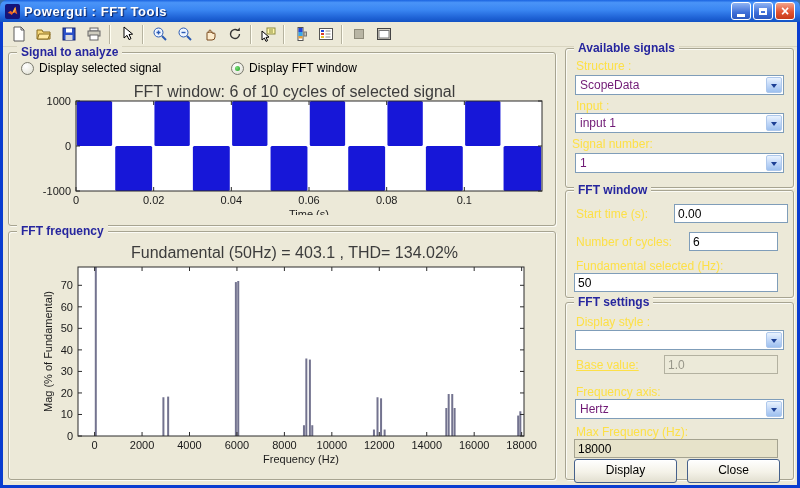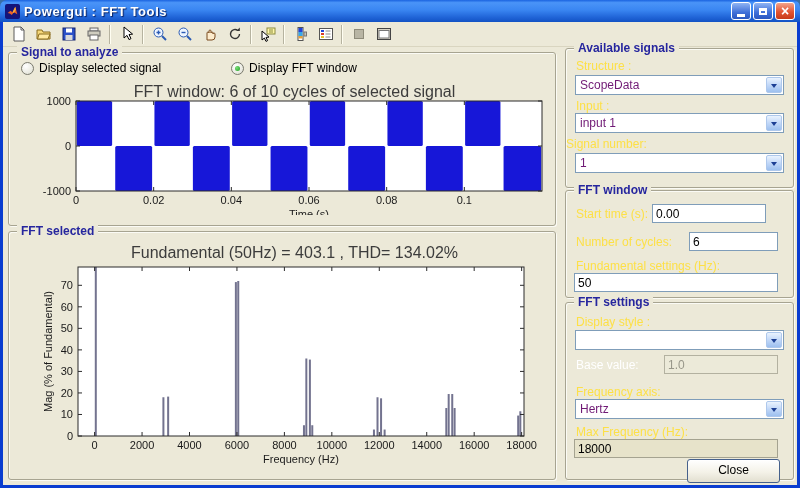--- a/index.html
+++ b/index.html
@@ -31,21 +31,21 @@
   .tbi{width:23px;height:21px;display:flex;align-items:center;justify-content:center;border:1px solid transparent;border-radius:2px;}
   .tbsep{width:0;height:19px;border-left:1px solid #b6b3a0;border-right:1px solid #fffef2;margin:0 3px;}
 
   
   .grp{position:absolute;border:1px solid #a7a491;border-radius:3px;
     box-shadow:inset 1px 1px 0 rgba(255,255,252,.8),1px 1px 0 rgba(255,255,252,.8);}
   .grp-title{position:absolute;top:-8px;left:8px;background:#ece9d8;padding:0 4px;
     color:#26269e;font-size:12px;font-weight:bold;white-space:nowrap;}
 
   .lbl{position:absolute;font-size:12px;color:#fde047;white-space:nowrap;}
-  .lbl.dis{color:#ffffff;}
+  .lbl.dis{color:#fde047;text-decoration:underline;}
 
   
   .radio-row{position:absolute;display:flex;align-items:center;}
   .radio{width:13px;height:13px;border-radius:50%;border:1px solid #7a7a6e;box-sizing:border-box;
     background:radial-gradient(circle at 35% 30%,#ffffff 0%,#e8e8de 70%,#cfcfc2 100%);
     display:flex;align-items:center;justify-content:center;}
   .radio.on::after{content:"";width:5px;height:5px;border-radius:50%;
     background:radial-gradient(circle at 35% 35%,#7ade7a,#1f9e1f);}
   .radio-lbl{font-size:12px;margin-left:5px;}
 
@@ -250,21 +250,21 @@
         <line x1="501" y1="49" x2="497" y2="49" stroke="#2b2b2b"></line>
         <text x="30" y="53" text-anchor="end" font-size="11" fill="#1a1a1a">0</text>
         <line x1="35" y1="4" x2="39" y2="4" stroke="#2b2b2b"></line>
         <line x1="501" y1="4" x2="497" y2="4" stroke="#2b2b2b"></line>
         <text x="30" y="8" text-anchor="end" font-size="11" fill="#1a1a1a">1000</text>
         <text x="268" y="121" text-anchor="middle" font-size="11" fill="#1a1a1a">Time (s)</text>
       </svg>
   </div>
 
   <div class="grp" style="left:8px;top:231px;width:546px;height:247px;">
-    <span class="grp-title">FFT selected</span>
+    <span class="grp-title">FFT frequency</span>
     <div class="plot-title" style="left:32px;top:12px;width:507px;">Fundamental (50Hz) = 403.1 , THD= 134.02%</div>
     <svg id="fft-plot" width="507" height="214" style="position:absolute;left:32px;top:27px;">
         <rect x="37" y="8" width="446" height="169" fill="#ffffff"></rect>
         <rect x="53.79255319148936" y="8" width="2" height="169" fill="#73738f"></rect>
         <rect x="121.40425531914893" y="138.2484076433121" width="2" height="38.751592356687894" fill="#73738f"></rect>
         <rect x="126.14893617021276" y="137.60254777070065" width="2" height="39.39745222929935" fill="#73738f"></rect>
         <rect x="193.87925531914894" y="23.070063694267503" width="2" height="153.9299363057325" fill="#73738f"></rect>
         <rect x="196.25159574468086" y="21.993630573248396" width="2" height="155.0063694267516" fill="#73738f"></rect>
         <rect x="261.9654255319149" y="166.23566878980893" width="2" height="10.764331210191074" fill="#73738f"></rect>
         <rect x="264.33776595744683" y="99.4968152866242" width="2" height="77.5031847133758" fill="#73738f"></rect>
@@ -345,48 +345,49 @@
     <span class="lbl" style="left:10px;top:10px;">Structure :</span>
     <div class="combo" style="left:9px;top:26px;width:209px;">
       <span class="txt">ScopeData</span>
       <span class="dd"></span>
     </div>
     <span class="lbl" style="left:10px;top:50px;">Input :</span>
     <div class="combo" style="left:9px;top:64px;width:209px;">
       <span class="txt">input 1</span>
       <span class="dd"></span>
     </div>
-    <span class="lbl" style="left:0;top:88px;">Signal number:</span>
+    <span class="lbl" style="left:6px;top:88px;">Signal number:</span>
     <div class="combo" style="left:9px;top:104px;width:209px;">
       <span class="txt">1</span>
       <span class="dd"></span>
     </div>
   </div>
 
   <div class="grp" style="left:565px;top:190px;width:227px;height:106px;">
     <span class="grp-title">FFT window</span>
     <span class="lbl" style="left:10px;top:16px;">Start time (s):</span>
-    <input class="field" style="left: 86px; top: 13px; width: 114px;" value="0.00">
+    <input class="field" style="left: 108px; top: 13px; width: 114px;" value="0.00">
     <span class="lbl" style="left:10px;top:44px;">Number of cycles:</span>
     <input class="field" style="left: 123px; top: 41px; width: 89px;" value="6">
-    <span class="lbl" style="left:10px;top:68px;">Fundamental settings (Hz):</span>
+    <span class="lbl" style="left:10px;top:68px;">Fundamental selected (Hz):</span>
     <input class="field" style="left: 8px; top: 82px; width: 204px;" value="50">
   </div>
 
   <div class="grp" style="left:565px;top:302px;width:227px;height:176px;">
     <span class="grp-title">FFT settings</span>
     <span class="lbl" style="left:10px;top:12px;">Display style :</span>
     <div class="combo" style="left:9px;top:27px;width:209px;">
       <span class="dd"></span>
     </div>
     <span class="lbl dis" style="left:10px;top:55px;">Base value:</span>
     <input class="field dis" style="left: 98px; top: 52px; width: 114px;" disabled="" value="1.0">
     <span class="lbl" style="left:10px;top:82px;">Frequency axis:</span>
     <div class="combo" style="left:9px;top:96px;width:209px;">
       <span class="txt">Hertz</span>
       <span class="dd"></span>
     </div>
     <span class="lbl" style="left:10px;top:122px;">Max Frequency (Hz):</span>
     <input class="field tan" style="left: 8px; top: 136px; width: 204px;" value="18000">
+    <div class="xp-btn" style="left:8px;top:156px;width:101px;">Display</div>
     <div class="xp-btn" style="left:121px;top:156px;width:91px;">Close</div>
   </div>
 
 </div>
 
 </body></html>

